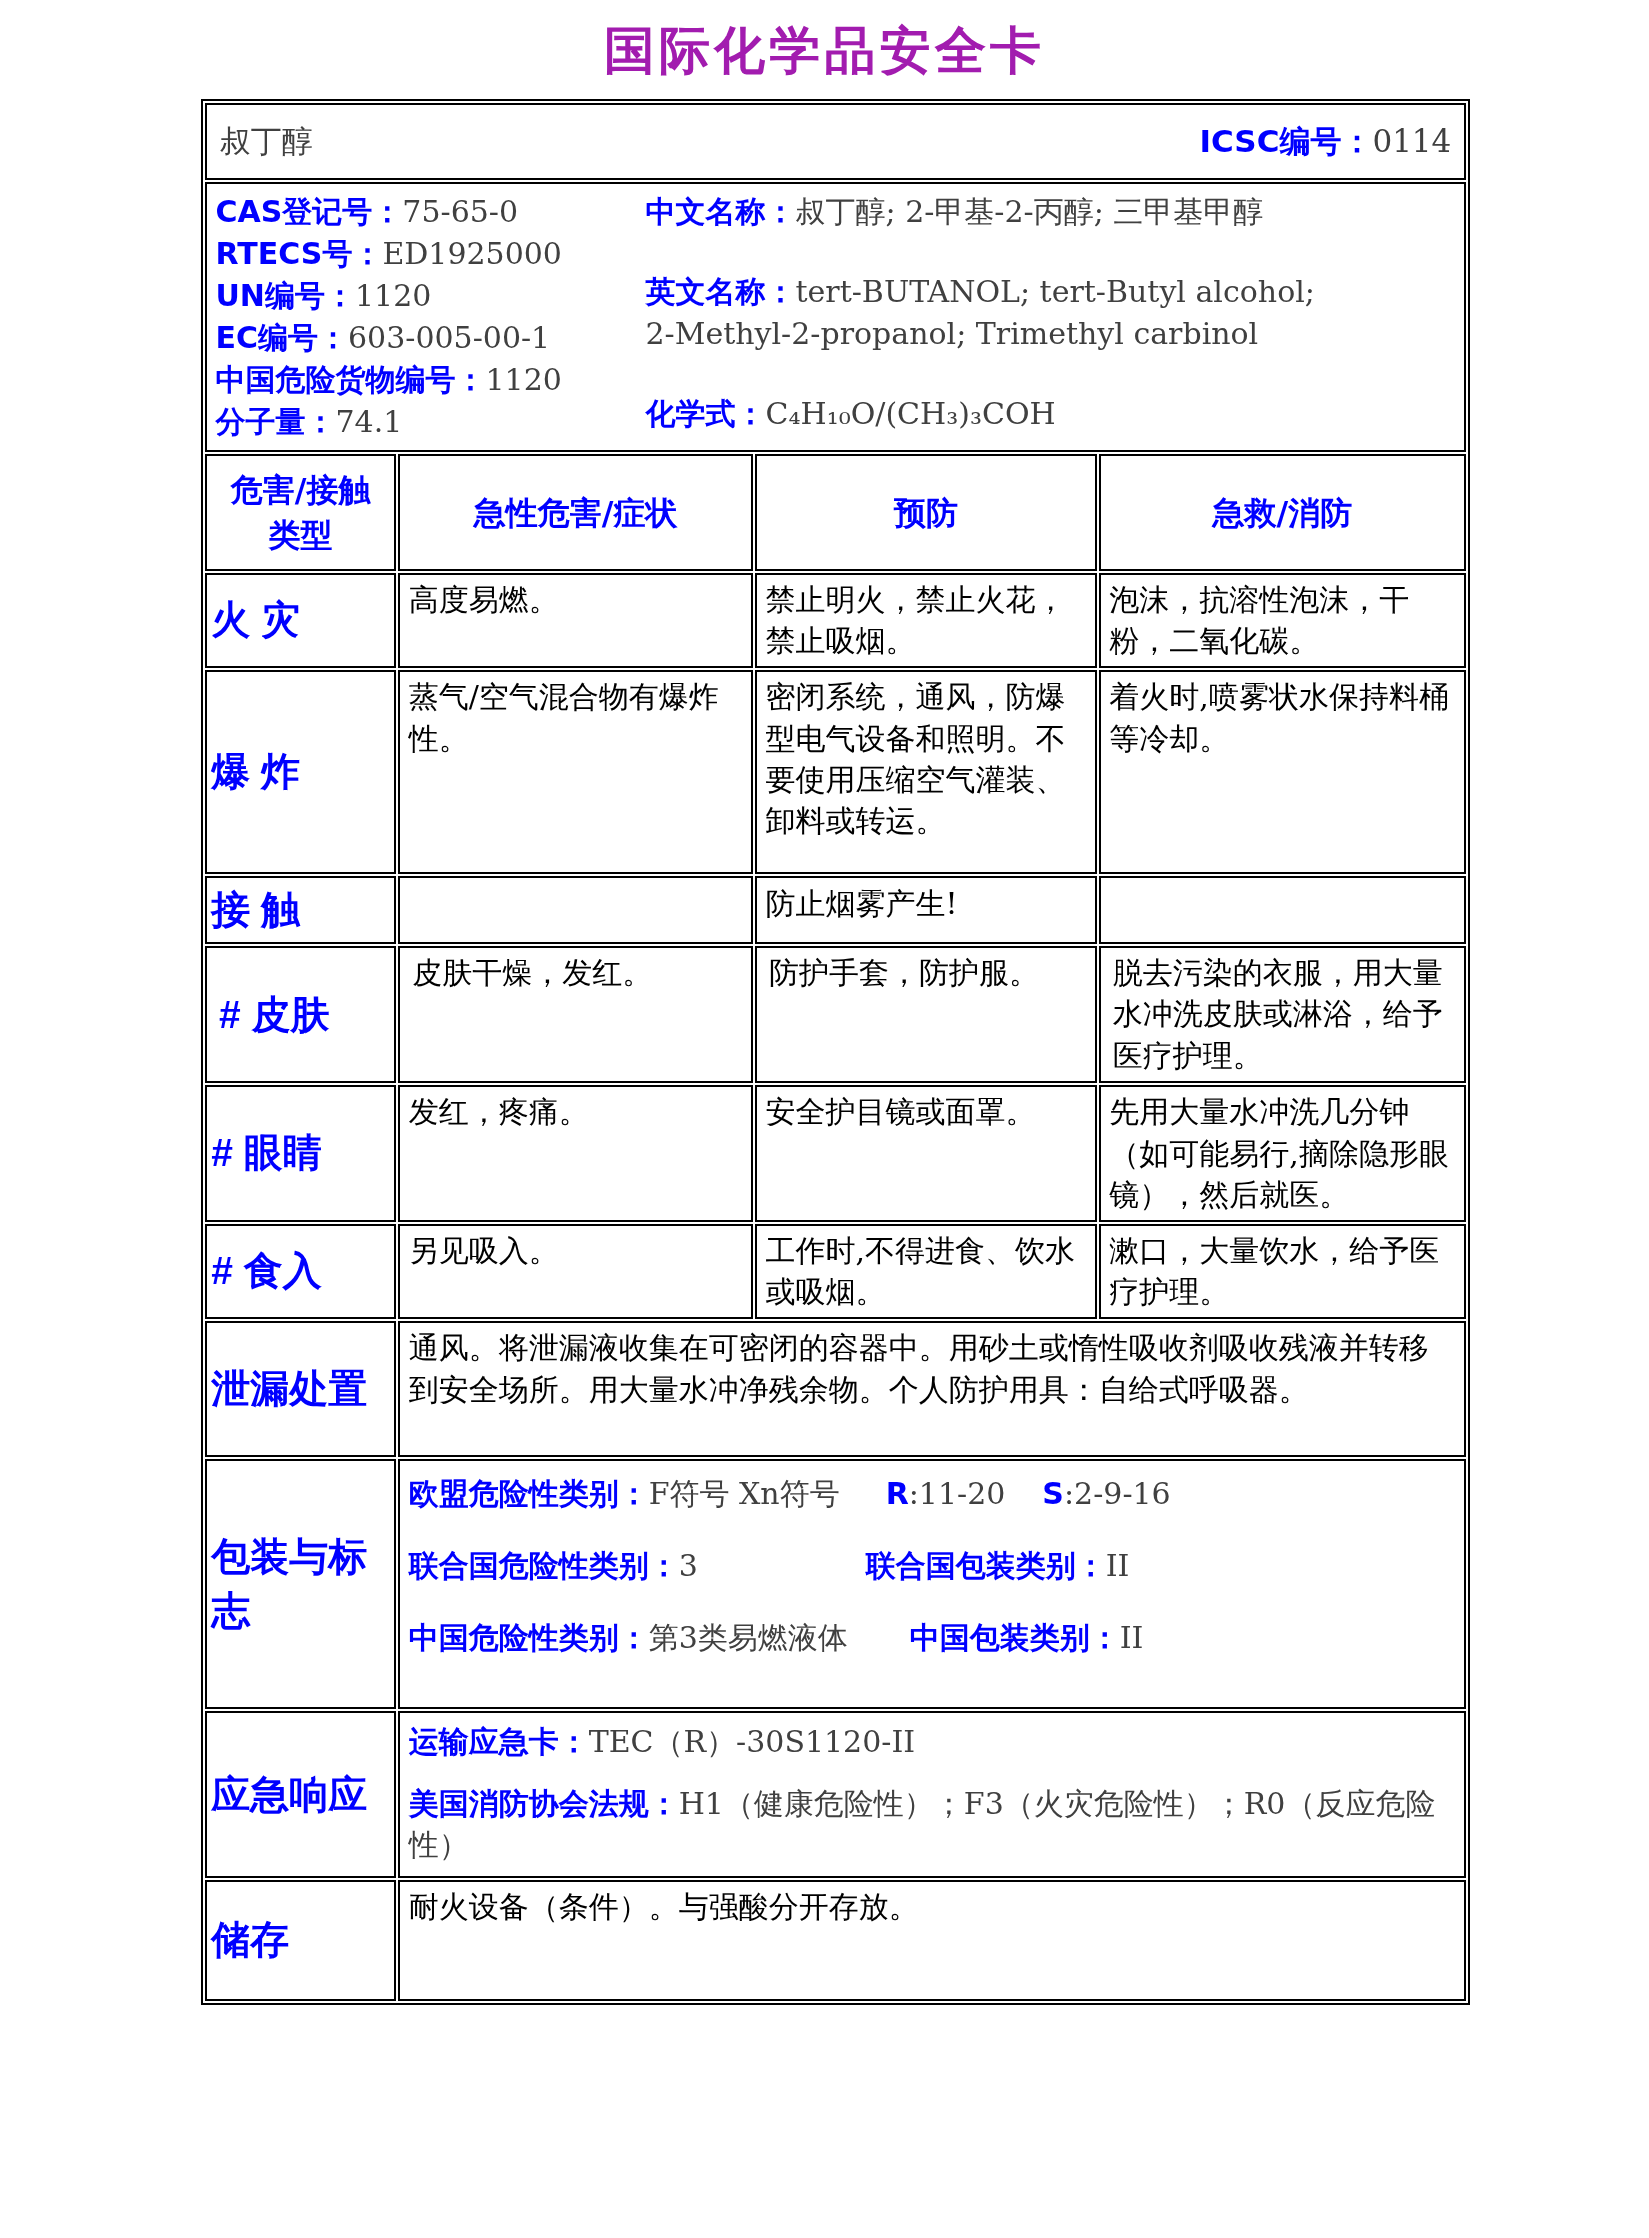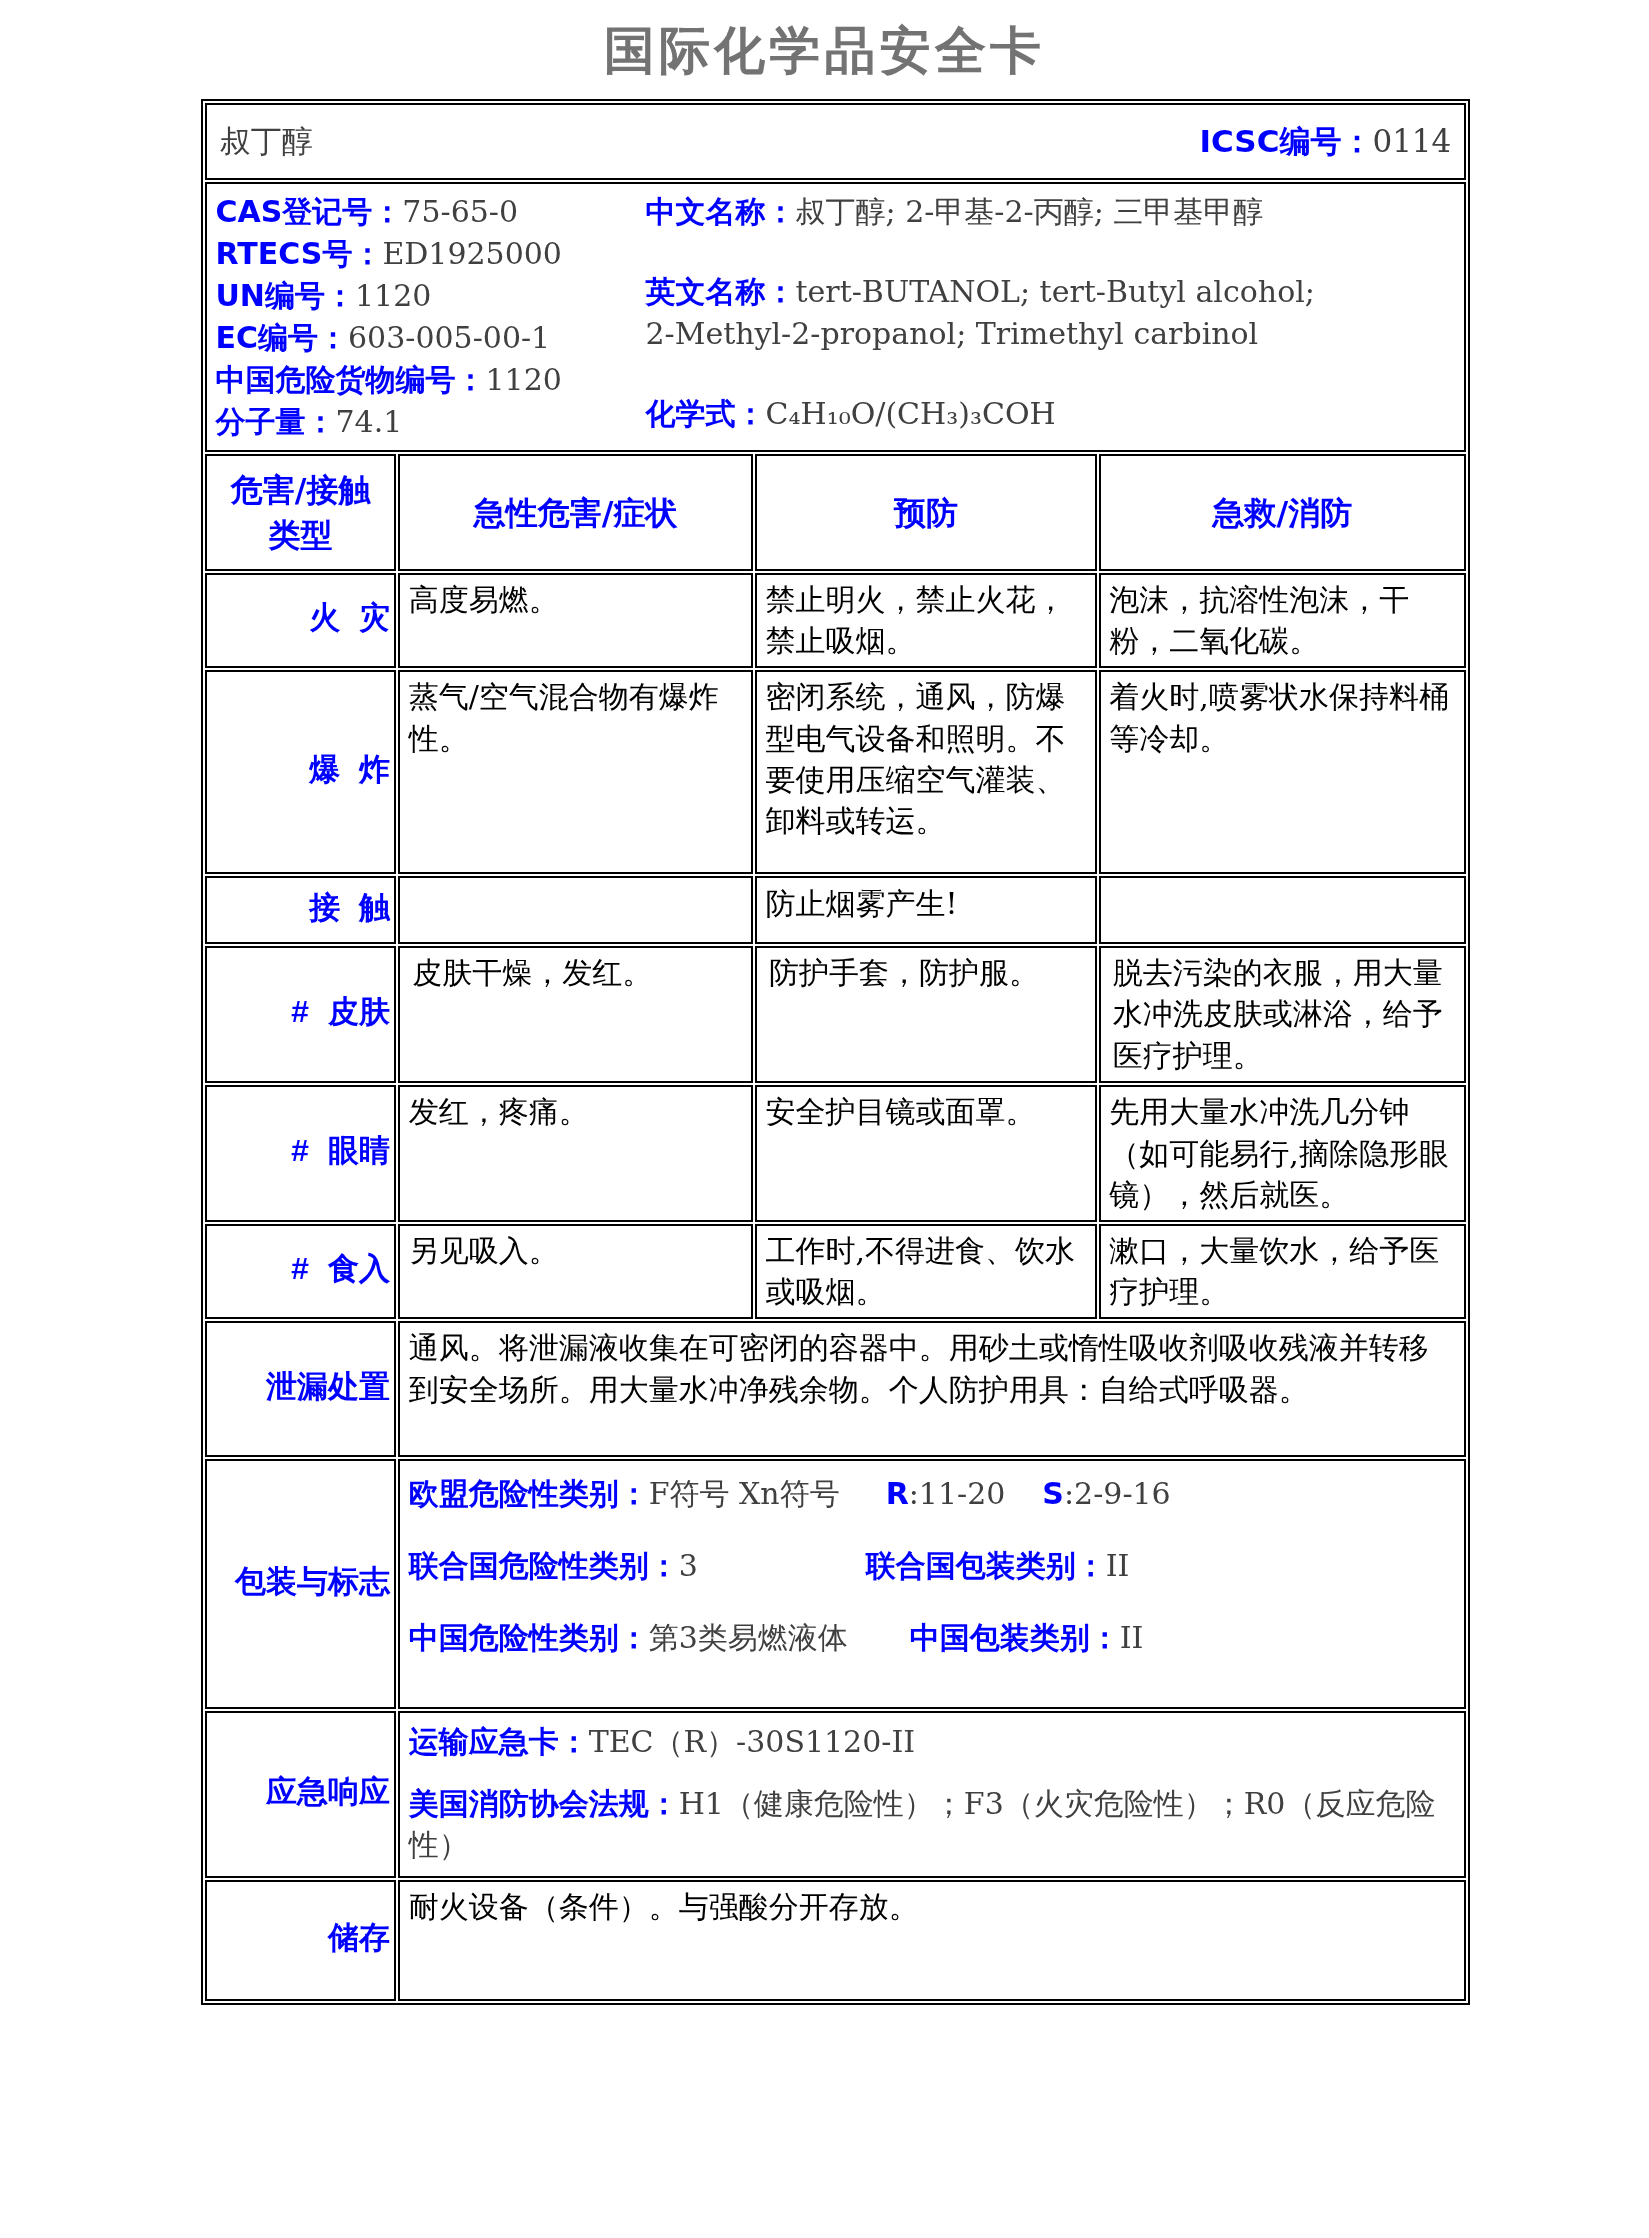--- a/index.html
+++ b/index.html
@@ -8,21 +8,21 @@
     height: 2239px;
     background: #ffffff;
     font-family: "DejaVu Serif", "Liberation Serif", serif;
     color: #000000;
   }
   .page { position: relative; width: 1649px; height: 2239px; overflow: hidden; }
 
   .page-title {
     margin: 17px 0 12.7px 0;
     text-align: center;
-    color: #737373;
+    color: #a21caf;
     font-family: "DejaVu Sans", "Liberation Sans", sans-serif;
     font-weight: 900;
     font-size: 51px;
     letter-spacing: 4.2px;
   }
 
   table.icsc {
     margin-left: 201px;
     width: 1269px;
     table-layout: fixed;
@@ -49,25 +49,25 @@
   .lbl {
     color: #0000FF;
     font-family: "DejaVu Sans", "Liberation Sans", sans-serif;
     font-weight: bold;
     text-align: center;
   }
   .val { color: #404040; }
 
   td.rowlabel {
     vertical-align: middle;
-    text-align: right;
+    text-align: left;
     color: #0000FF;
-    font-family: Liberation Mono, monospace;
+    font-family: Liberation Sans, sans-serif;
     font-weight: bold;
-    font-size: 31px;
+    font-size: 39px;
     padding: 2.8px 4.2px;
   }
   td.hdr {
     vertical-align: middle;
     text-align: center;
     color: #0000FF;
     font-family: "DejaVu Sans", "Liberation Sans", sans-serif;
     font-weight: bold;
     font-size: 32px;
     white-space: pre-line;

